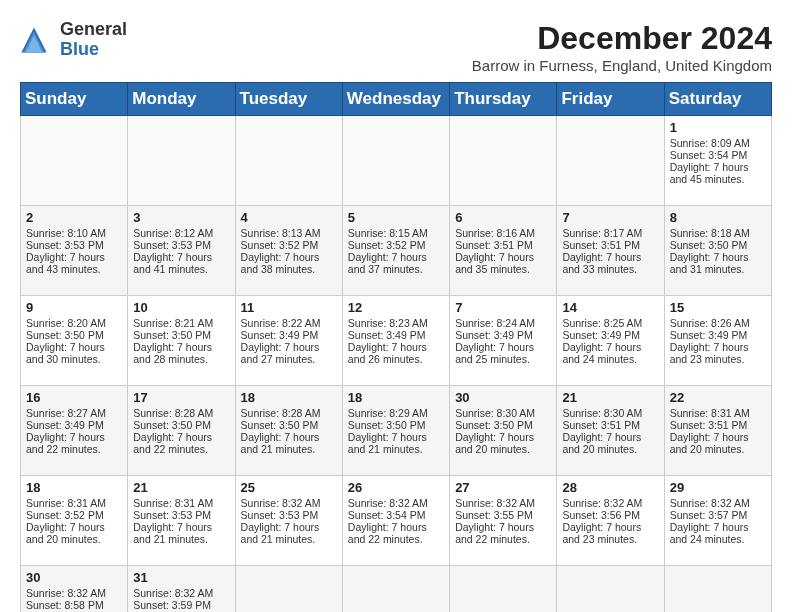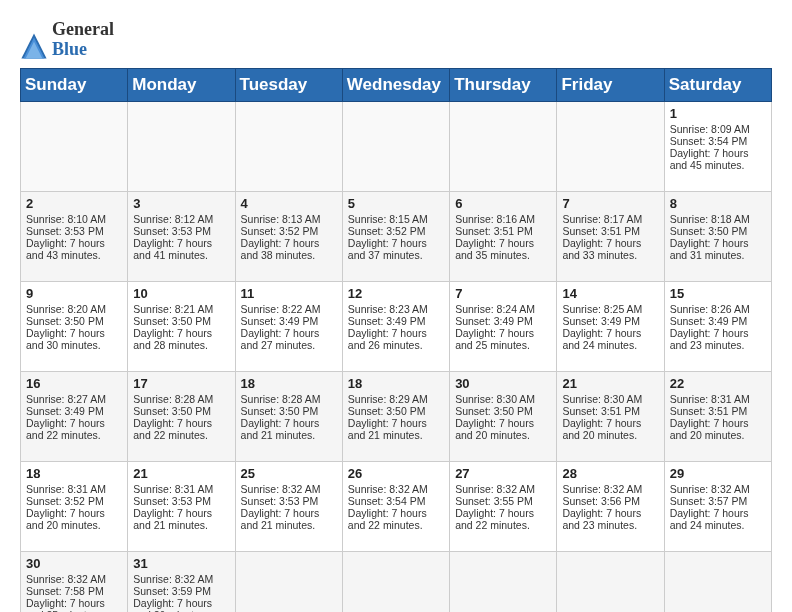--- a/index.html
+++ b/index.html
@@ -11,23 +11,22 @@
       padding: 20px;
     }
     .header-section {
       display: flex;
       justify-content: space-between;
       align-items: flex-start;
       margin-bottom: 8px;
     }
     .logo {
       display: flex;
-      align-items: flex-end;
-      gap: 4px;
-      font-family: Liberation Serif, serif;
+      align-items: center;
+      gap: 12px;
     }
     .logo-text {
       font-size: 18px;
       font-weight: bold;
       line-height: 1.1;
     }
     .logo-general { color: #333; }
     .logo-blue { color: #2b6cb0; }
     .logo-icon {
       width: 28px;
@@ -93,20 +92,24 @@
     <svg class="logo-icon" viewBox="0 0 40 40">
       <polygon points="20,2 38,38 2,38" fill="#2b6cb0"></polygon>
       <polygon points="20,8 35,38 5,38" fill="#4a90d9"></polygon>
       <polygon points="20,14 32,38 8,38" fill="#7ab3e8"></polygon>
     </svg>
     <div class="logo-text">
       <div class="logo-general">General</div>
       <div class="logo-blue">Blue</div>
     </div>
   </div>
+  <div class="title-section">
+    <div class="month-year">December 2024</div>
+    <div class="location">Barrow in Furness, England, United Kingdom</div>
+  </div>
 </div>
 
 <table>
   <thead>
     <tr>
       <th>Sunday</th>
       <th>Monday</th>
       <th>Tuesday</th>
       <th>Wednesday</th>
       <th>Thursday</th>
@@ -154,21 +157,21 @@
       <tr>
         <td><span class="day-number">18</span><span>Sunrise: 8:31 AM</span><br><span>Sunset: 3:52 PM</span><br><span>Daylight: 7 hours and 20 minutes.</span></td>
         <td><span class="day-number">21</span><span>Sunrise: 8:31 AM</span><br><span>Sunset: 3:53 PM</span><br><span>Daylight: 7 hours and 21 minutes.</span></td>
         <td><span class="day-number">25</span><span>Sunrise: 8:32 AM</span><br><span>Sunset: 3:53 PM</span><br><span>Daylight: 7 hours and 21 minutes.</span></td>
         <td><span class="day-number">26</span><span>Sunrise: 8:32 AM</span><br><span>Sunset: 3:54 PM</span><br><span>Daylight: 7 hours and 22 minutes.</span></td>
         <td><span class="day-number">27</span><span>Sunrise: 8:32 AM</span><br><span>Sunset: 3:55 PM</span><br><span>Daylight: 7 hours and 22 minutes.</span></td>
         <td><span class="day-number">28</span><span>Sunrise: 8:32 AM</span><br><span>Sunset: 3:56 PM</span><br><span>Daylight: 7 hours and 23 minutes.</span></td>
         <td><span class="day-number">29</span><span>Sunrise: 8:32 AM</span><br><span>Sunset: 3:57 PM</span><br><span>Daylight: 7 hours and 24 minutes.</span></td>
       </tr>
       <tr class="last-row">
-        <td><span class="day-number">30</span><span>Sunrise: 8:32 AM</span><br><span>Sunset: 7:58 PM</span><br><span>Daylight: 7 hours and 25 minutes.</span></td>
+        <td><span class="day-number">30</span><span>Sunrise: 8:32 AM</span><br><span>Sunset: 8:58 PM</span><br><span>Daylight: 7 hours and 25 minutes.</span></td>
         <td><span class="day-number">31</span><span>Sunrise: 8:32 AM</span><br><span>Sunset: 3:59 PM</span><br><span>Daylight: 7 hours and 26 minutes.</span></td>
         <td class="empty-cell"></td>
         <td class="empty-cell"></td>
         <td class="empty-cell"></td>
         <td class="empty-cell"></td>
         <td class="empty-cell"></td>
       </tr>
     </tbody>
 </table>
 

